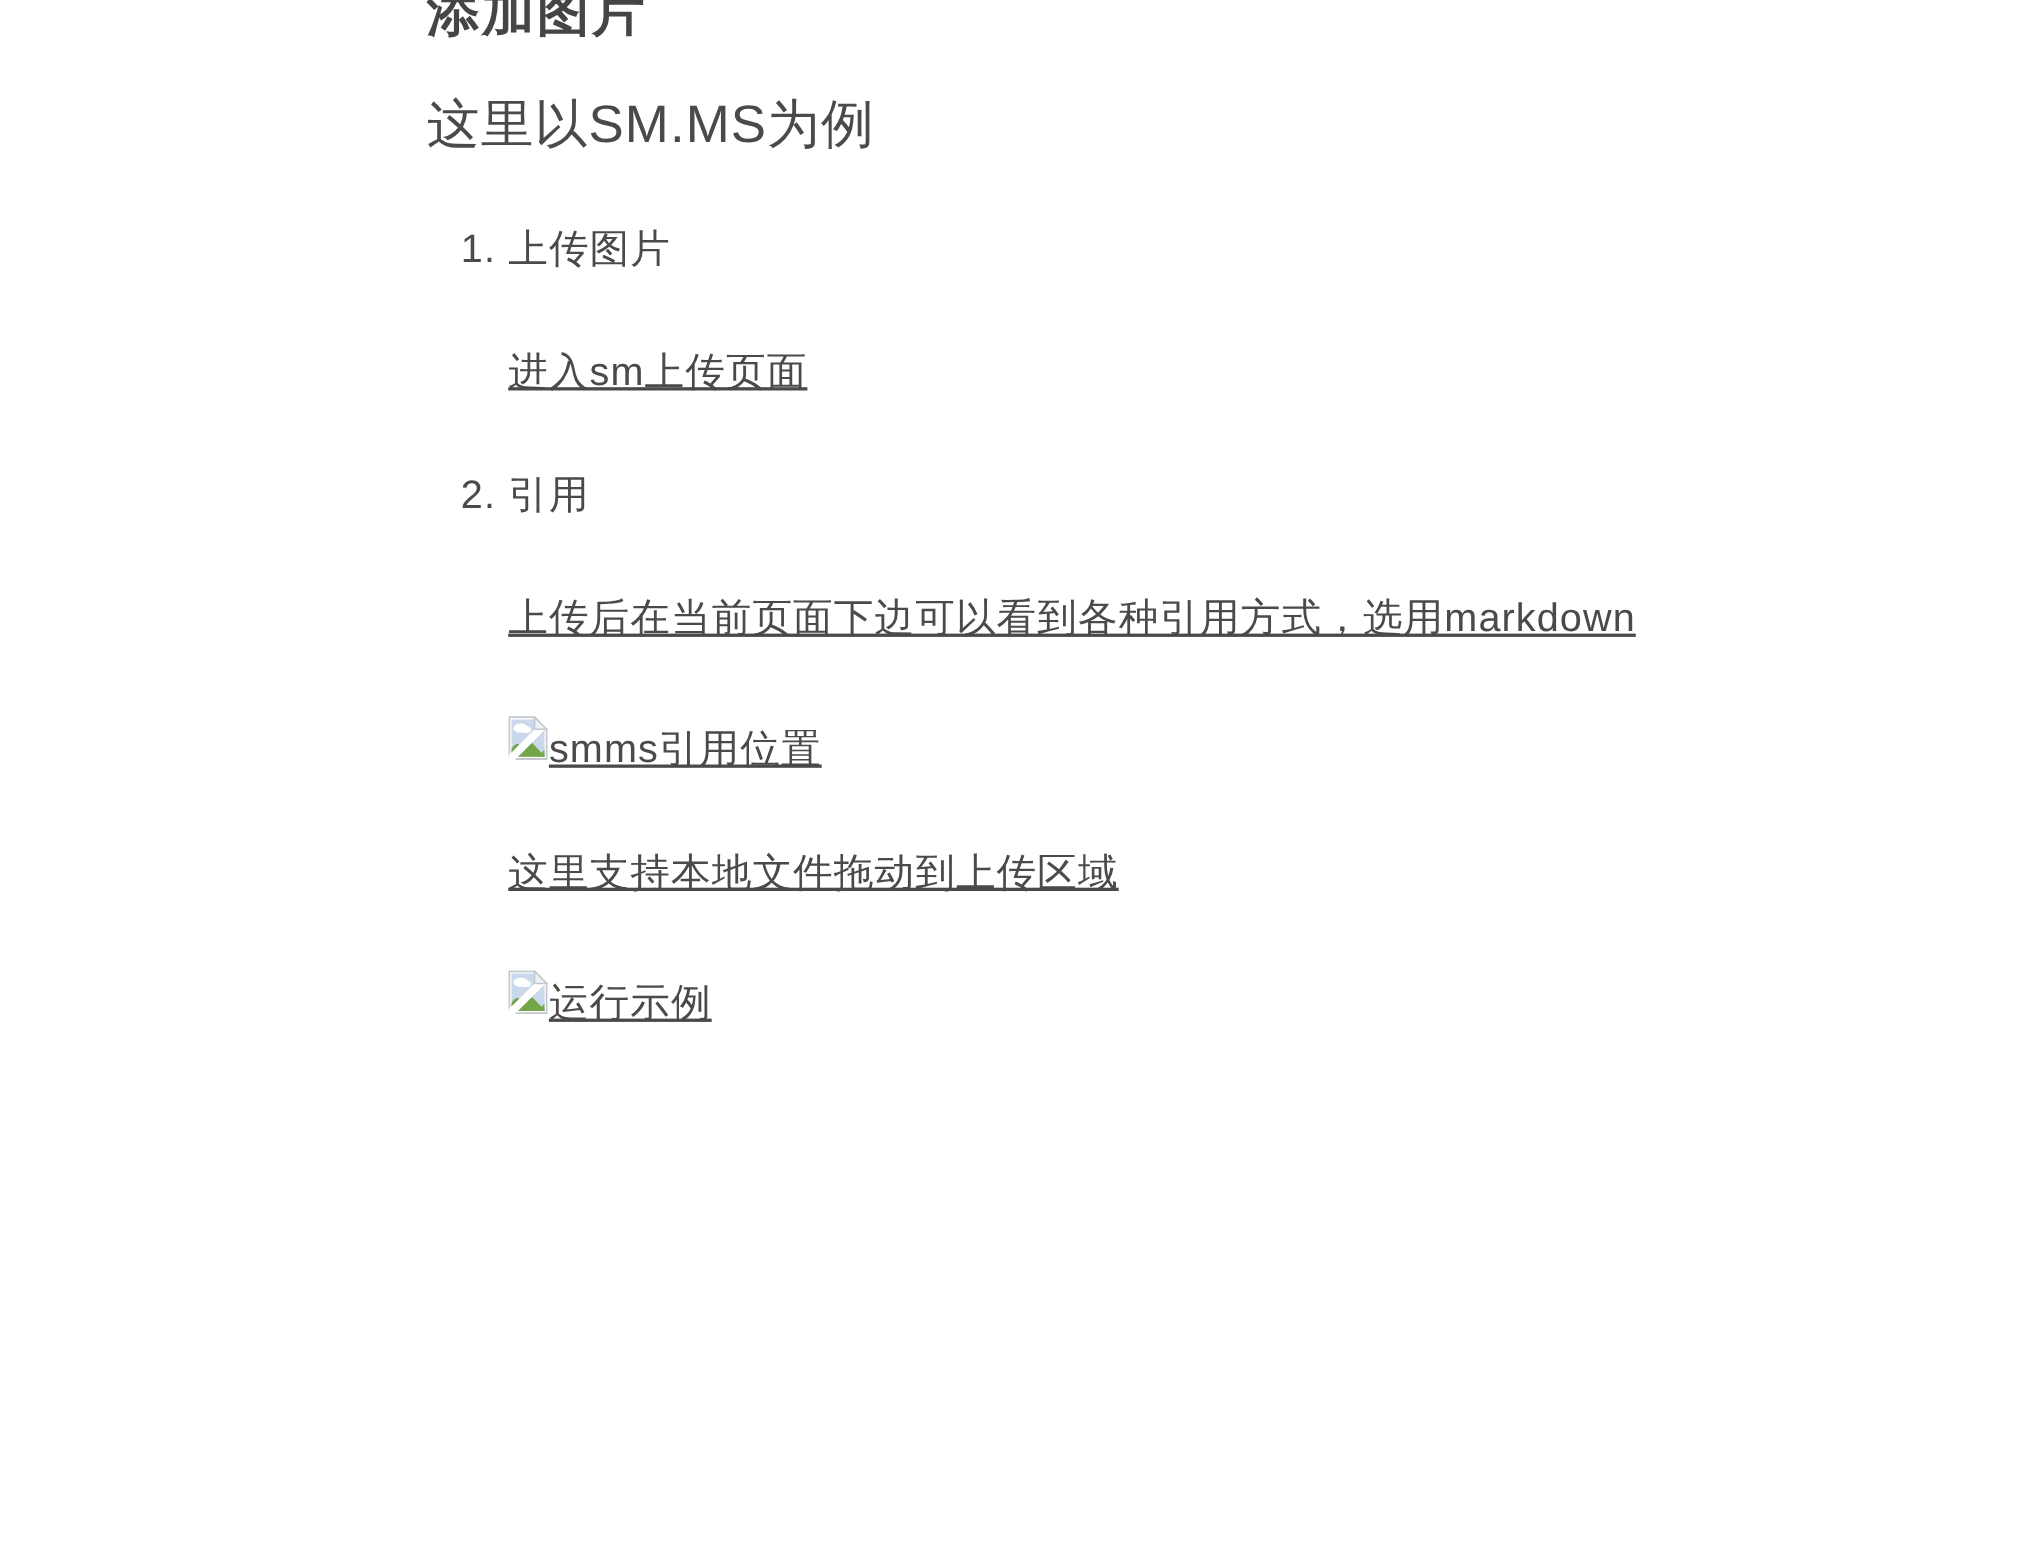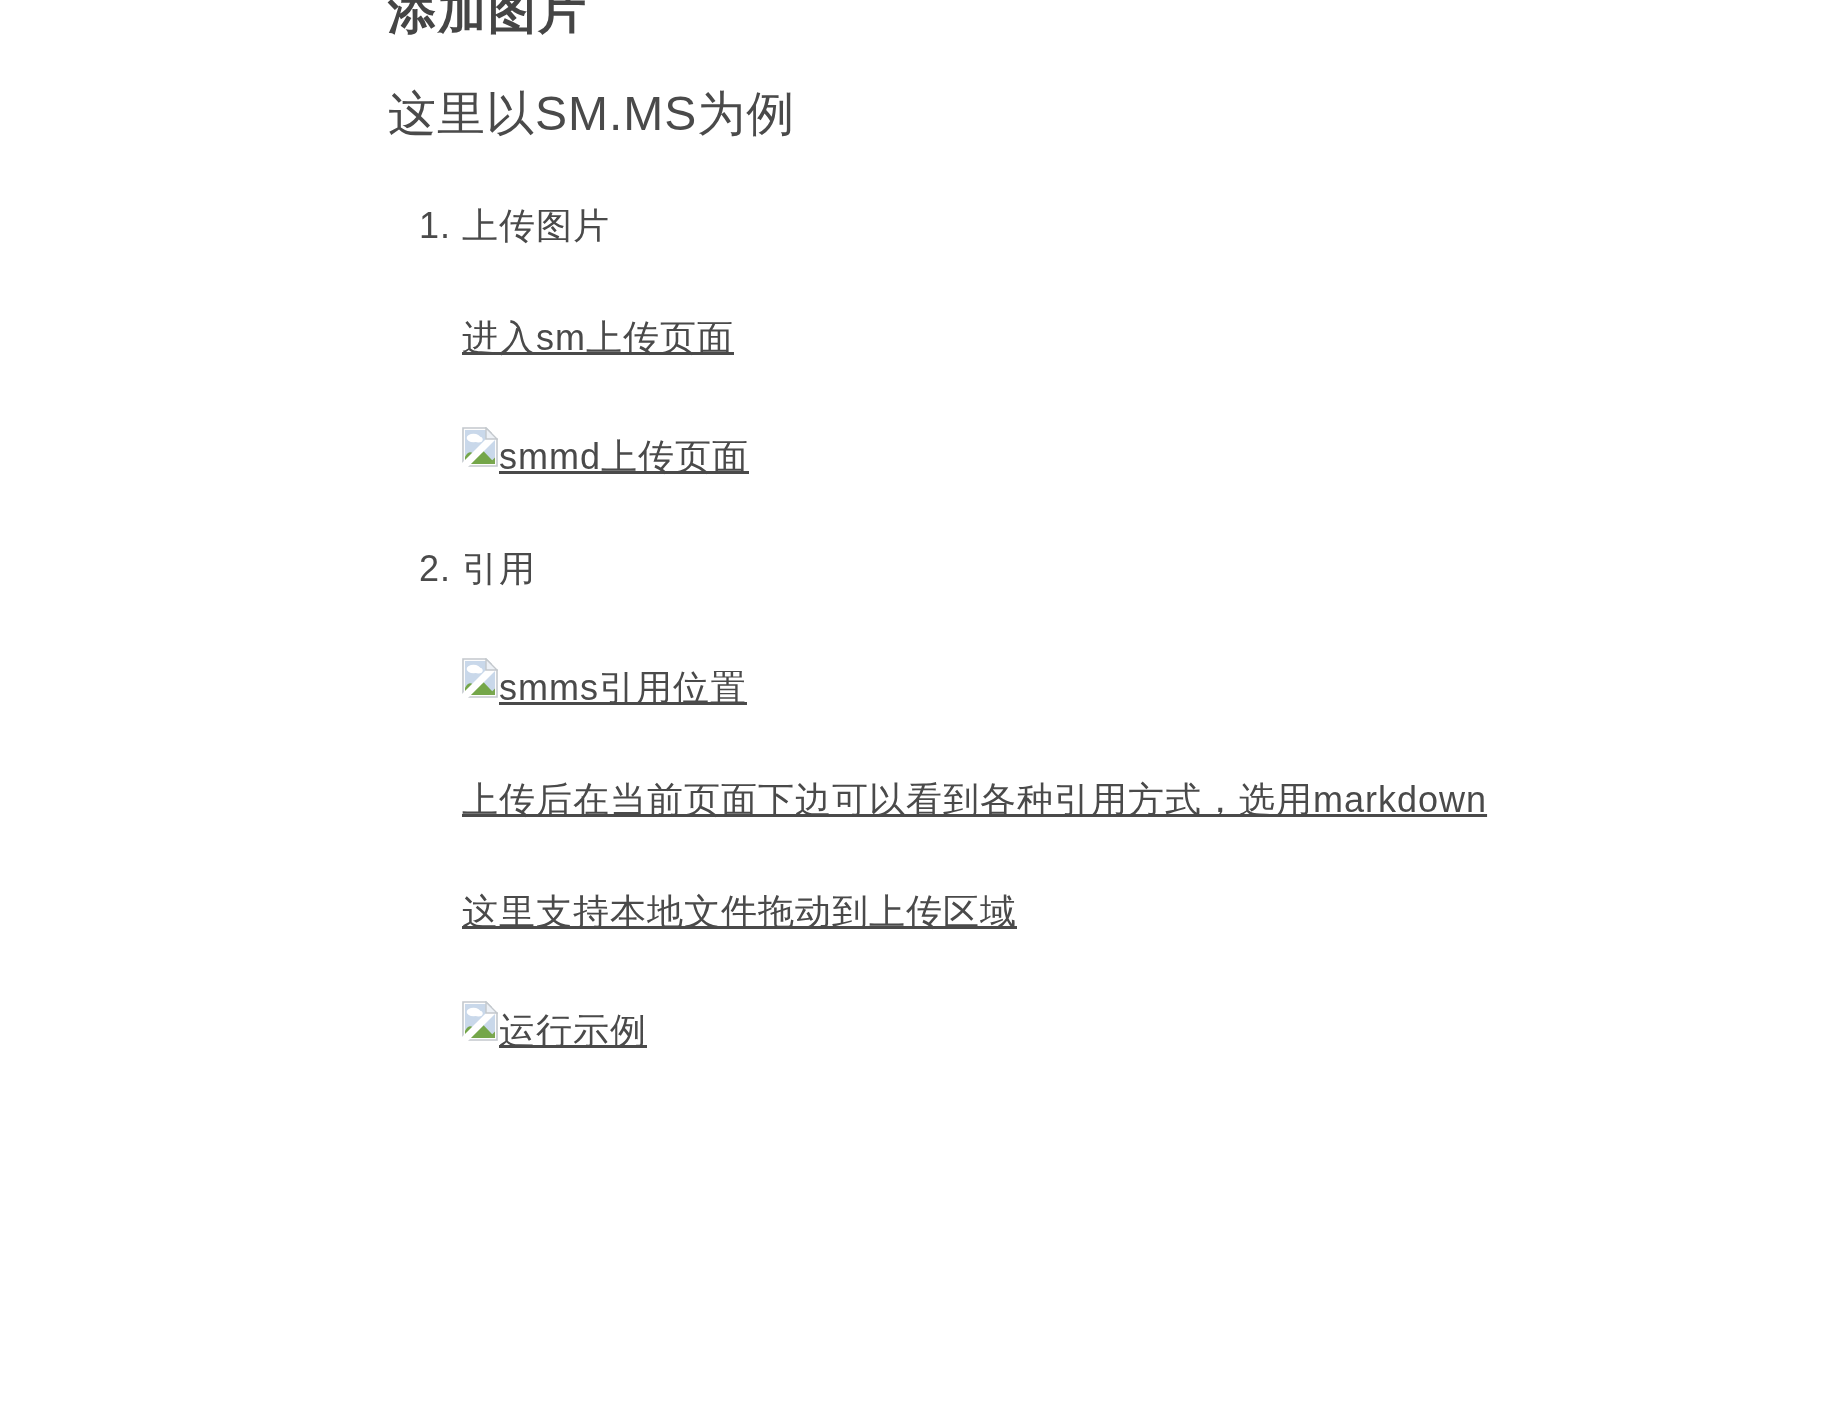--- a/index.html
+++ b/index.html
@@ -83,38 +83,33 @@
 
   <p class="doc-intro">这里以SM.MS为例</p>
 
   <ol class="doc-list">
 
     <li>
       <span>上传图片</span>
 
       <p class="block">进入sm上传页面</p>
 
-      <p class="block">
-        <svg class="broken-img-icon" width="36" height="40" viewBox="0 0 36 40">
-            <use href="#broken-img"></use>
-          </svg><span class="alt-text">smmd上传页面</span>
-      </p>
 
     </li>
 
     <li>
       <span>引用</span>
 
+      <p class="block">上传后在当前页面下边可以看到各种引用方式，选用markdown</p>
+
       <p class="block">
         <svg class="broken-img-icon" width="36" height="40" viewBox="0 0 36 40">
             <use href="#broken-img"></use>
           </svg><span class="alt-text">smms引用位置</span>
       </p>
-
-      <p class="block">上传后在当前页面下边可以看到各种引用方式，选用markdown</p>
 
       <p class="block">这里支持本地文件拖动到上传区域</p>
 
 
 
       <p class="block">
         <svg class="broken-img-icon" width="36" height="40" viewBox="0 0 36 40">
             <use href="#broken-img"></use>
           </svg><span class="alt-text">运行示例</span>
       </p>

